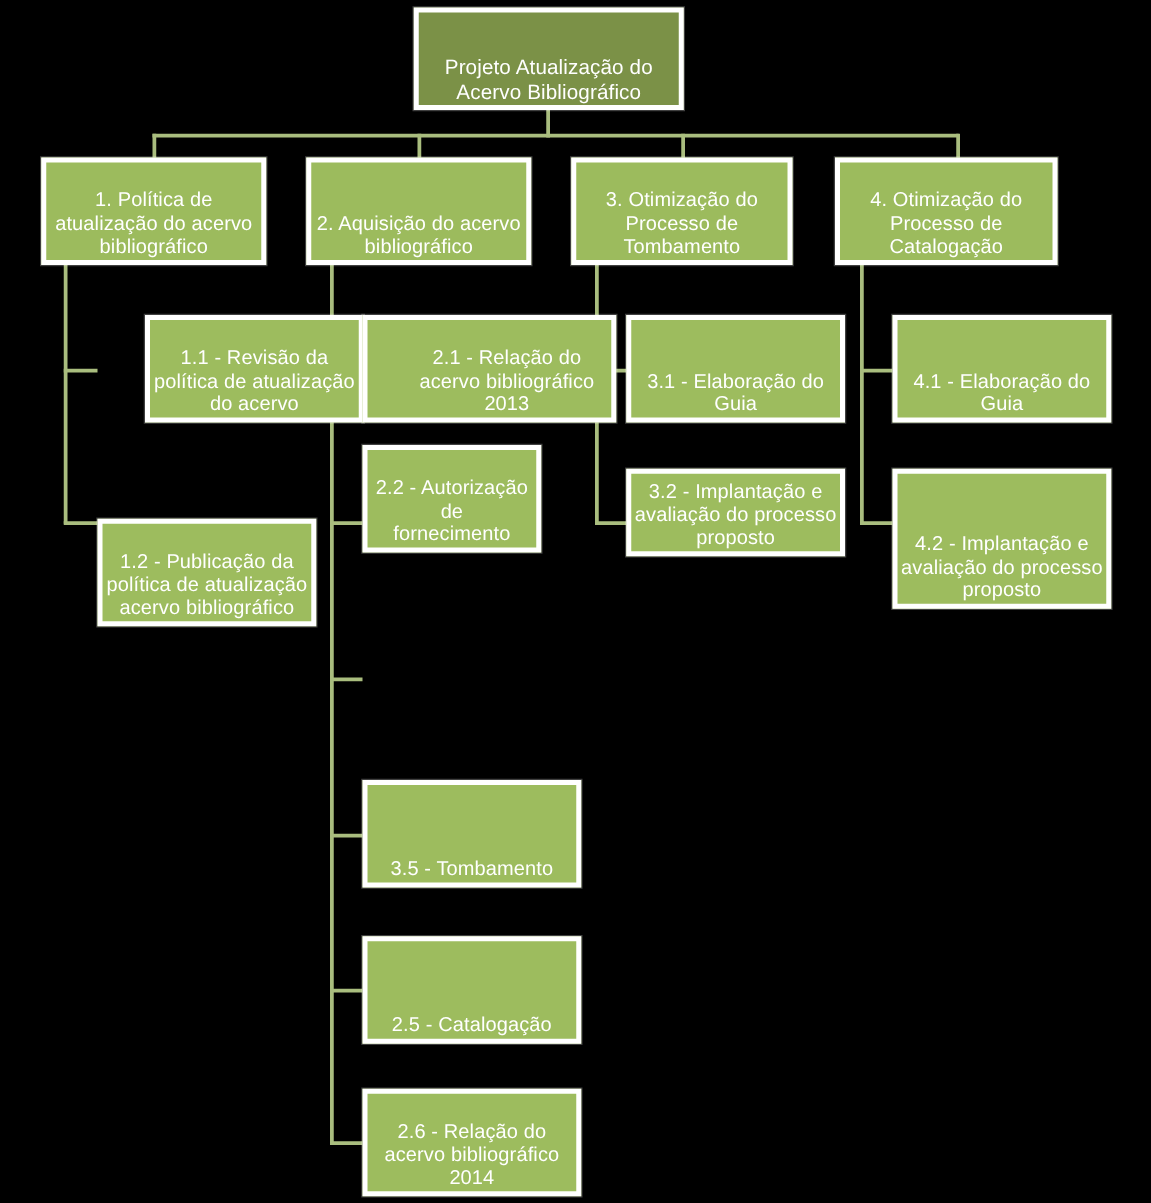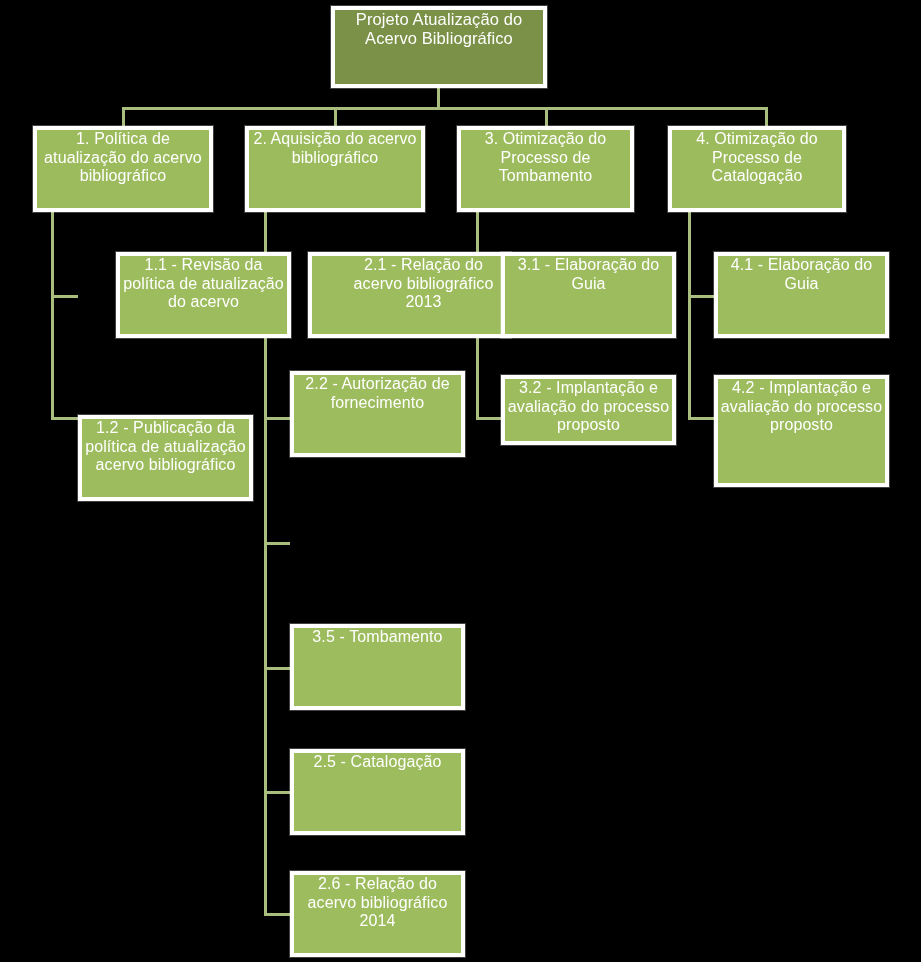--- a/index.html
+++ b/index.html
@@ -27,21 +27,21 @@
   }
   .conn-h { height: 3px; }
   .conn-v { width: 3px; }
 
   
   .node {
     position: absolute;
     box-sizing: border-box;
     z-index: 3;
     display: flex;
-    align-items: flex-start;
+    align-items: flex-end;
     justify-content: center;
     text-align: center;
     color: #ffffff;
     background: #9bbb59;
     border: 4px solid #ffffff;
     box-shadow: 0 0 0 1px rgba(255,255,255,0.25);
   }
   .node .label {
     display: block;
     width: 108%;
@@ -126,26 +126,26 @@
     <span class="label">1.1 - Revisão da
 política de atualização
 do acervo</span>
   </div>
   <div class="node level2" style="left:78px; top:375px; width:175px; height:86px;margin-top:40px;">
     <span class="label">1.2 - Publicação da
 política de atualização
 acervo bibliográfico</span>
   </div>
 
-  <div class="node level2" style="left:308px; top:252px; width:203px; height:86px;padding-left:28px;">
+  <div class="node level2" style="left:290px; top:252px; width:203px; height:86px;padding-left:28px;">
     <span class="label">2.1 - Relação do
 acervo bibliográfico
 2013</span>
   </div>
-  <div class="node level2" style="left:290px; top:371px; width:175px; height:86px;">
+  <div class="node level2" style="left:290px; top:356px; width:143px; height:86px;">
     <span class="label">2.2 - Autorização de
 fornecimento</span>
   </div>
   <div class="node level2" style="left:290px; top:624px; width:175px; height:86px;">
     <span class="label">3.5 - Tombamento</span>
   </div>
   <div class="node level2" style="left:290px; top:749px; width:175px; height:86px;">
     <span class="label">2.5 - Catalogação</span>
   </div>
   <div class="node level2" style="left:290px; top:871px; width:175px; height:86px;">

